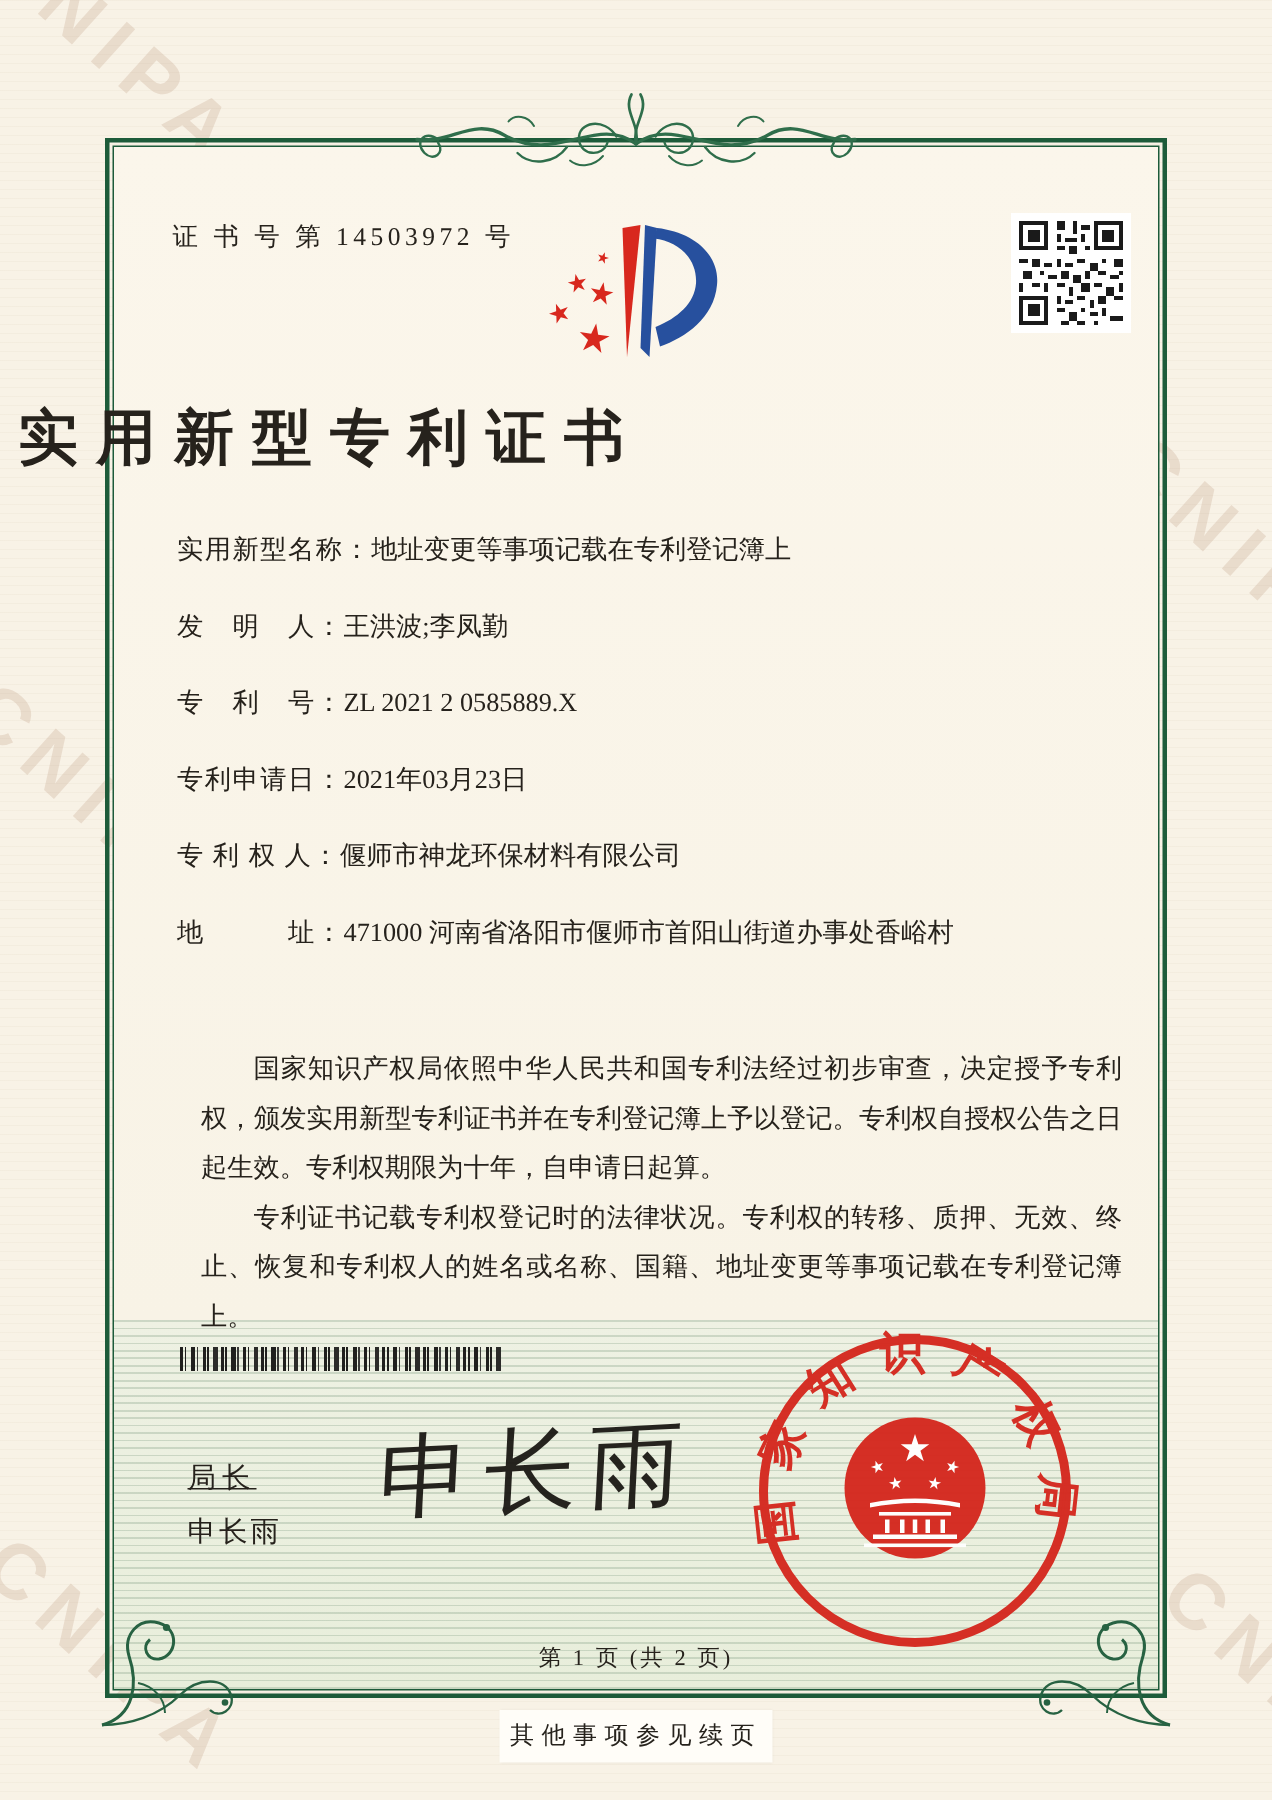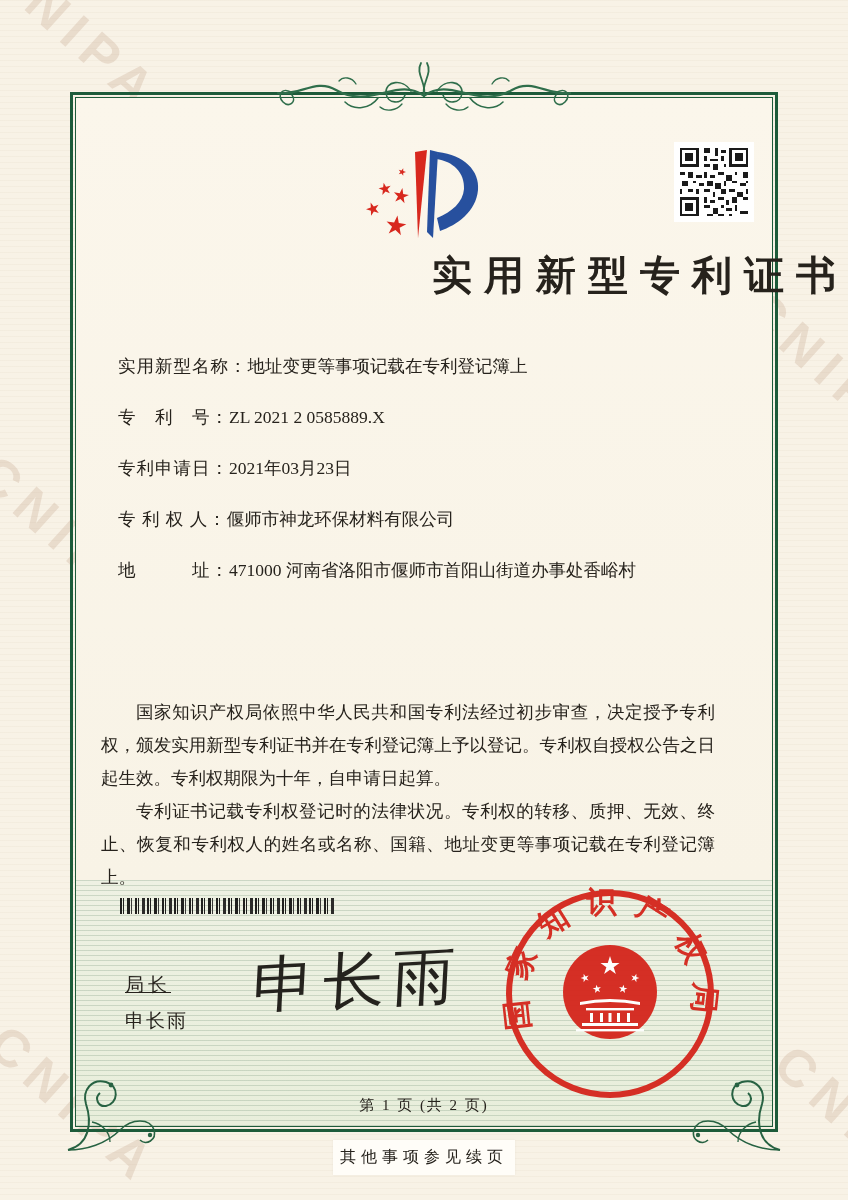--- a/index.html
+++ b/index.html
@@ -35,29 +35,29 @@
     background-position:0 782px,0 782px,0 0;
     background-repeat:no-repeat;}
   .ornament-top{position:absolute;left:274px;top:54px;width:300px;height:78px;}
   .corner-flourish{position:absolute;width:110px;height:104px;}
   .cf-left{left:62px;top:1052px;}
   .cf-right{left:676px;top:1052px;transform:scaleX(-1);}
   
   .cert-no{position:absolute;left:115px;top:146px;font-size:17px;letter-spacing:3px;}
   .qr{position:absolute;left:674px;top:142px;width:80px;height:80px;background:#fff;padding:0;}
   .logo{position:absolute;left:358px;top:146px;width:130px;height:104px;}
-  .title{position:absolute;left:0;right:0;top:248px;text-align:right;
+  .title{position:absolute;left:0;right:0;top:264px;text-align:left;
     font-size:40px;font-weight:bold;letter-spacing:12px;text-indent:12px;}
   
   .fields{position:absolute;left:118px;top:354px;width:616px;font-size:17.5px;}
   .field-row{line-height:24px;margin-bottom:27px;white-space:nowrap;}
   .field-label{letter-spacing:1px;font-family:Liberation Serif, serif;}
   .gap2{margin-left:58px;}
   
-  .body-text{position:absolute;left:101px;top:696px;width:614px;
+  .body-text{position:absolute;left:134px;top:696px;width:614px;
     font-size:17.5px;line-height:33px;text-align:justify;}
   .body-text p{margin:0;text-indent:2em;}
   
   .barcode{position:absolute;left:120px;top:898px;width:216px;height:16px;
     background:repeating-linear-gradient(90deg,
       #20201e 0 2px, rgba(0,0,0,0) 2px 3px,
       #20201e 3px 4px, rgba(0,0,0,0) 4px 7px,
       #20201e 7px 10px, rgba(0,0,0,0) 10px 11px,
       #3a3a38 11px 12px, rgba(0,0,0,0) 12px 15px,
       #20201e 15px 17px, rgba(0,0,0,0) 17px 18px,
@@ -121,20 +121,21 @@
   <svg class="corner-flourish cf-right" viewBox="0 0 110 104">
     <g stroke="#276242" fill="none" stroke-width="2">
       <path d="M6,98 C28,92 30,70 24,52 C20,38 30,26 44,30 C58,34 56,52 44,54 C36,55 32,46 38,41"></path>
       <path d="M6,98 C24,98 44,92 58,78 C70,66 88,66 92,78 C95,88 84,94 78,88" stroke-width="1.6"></path>
       <path d="M30,70 c10,2 18,10 18,20" stroke-width="1.3"></path>
       <circle cx="49" cy="33" r="2.4" fill="#276242" stroke="none"></circle>
       <circle cx="88" cy="83" r="2.2" fill="#276242" stroke="none"></circle>
     </g>
   </svg>
 
+  <div class="cert-no">证 书 号 第 14503972 号</div>
 
   <svg class="qr" viewBox="0 0 29 29" shape-rendering="crispEdges">
     <rect x="0" y="0" width="29" height="29" fill="#ffffff"></rect>
     <g fill="#1a1a1a">
       <path fill-rule="evenodd" d="M2,2h7v7h-7z M3,3v5h5v-5z"></path>
         <rect x="4" y="4" width="3" height="3"></rect>
       <path fill-rule="evenodd" d="M20,2h7v7h-7z M21,3v5h5v-5z"></path>
         <rect x="22" y="4" width="3" height="3"></rect>
       <path fill-rule="evenodd" d="M2,20h7v7h-7z M3,21v5h5v-5z"></path>
         <rect x="4" y="22" width="3" height="3"></rect>
@@ -210,20 +211,23 @@
     </g>
   </svg>
 
   <div class="title">实用新型专利证书</div>
 
   <div class="fields">
     <div class="field-row">
       <span class="field-label">实用新型名称：</span><span class="field-value">地址变更等事项记载在专利登记簿上</span>
     </div>
     <div class="field-row">
+      <span class="field-label">发　明　人：</span><span class="field-value">王洪波;李凤勤</span>
+    </div>
+    <div class="field-row">
       <span class="field-label">专　利　号：</span><span class="field-value">ZL 2021 2 0585889.X</span>
     </div>
     <div class="field-row">
       <span class="field-label">专利申请日：</span><span class="field-value">2021年03月23日</span>
     </div>
     <div class="field-row">
       <span class="field-label">专 利 权 人：</span><span class="field-value">偃师市神龙环保材料有限公司</span>
     </div>
     <div class="field-row">
       <span class="field-label">地　　　址：</span><span class="field-value">471000 河南省洛阳市偃师市首阳山街道办事处香峪村</span>

